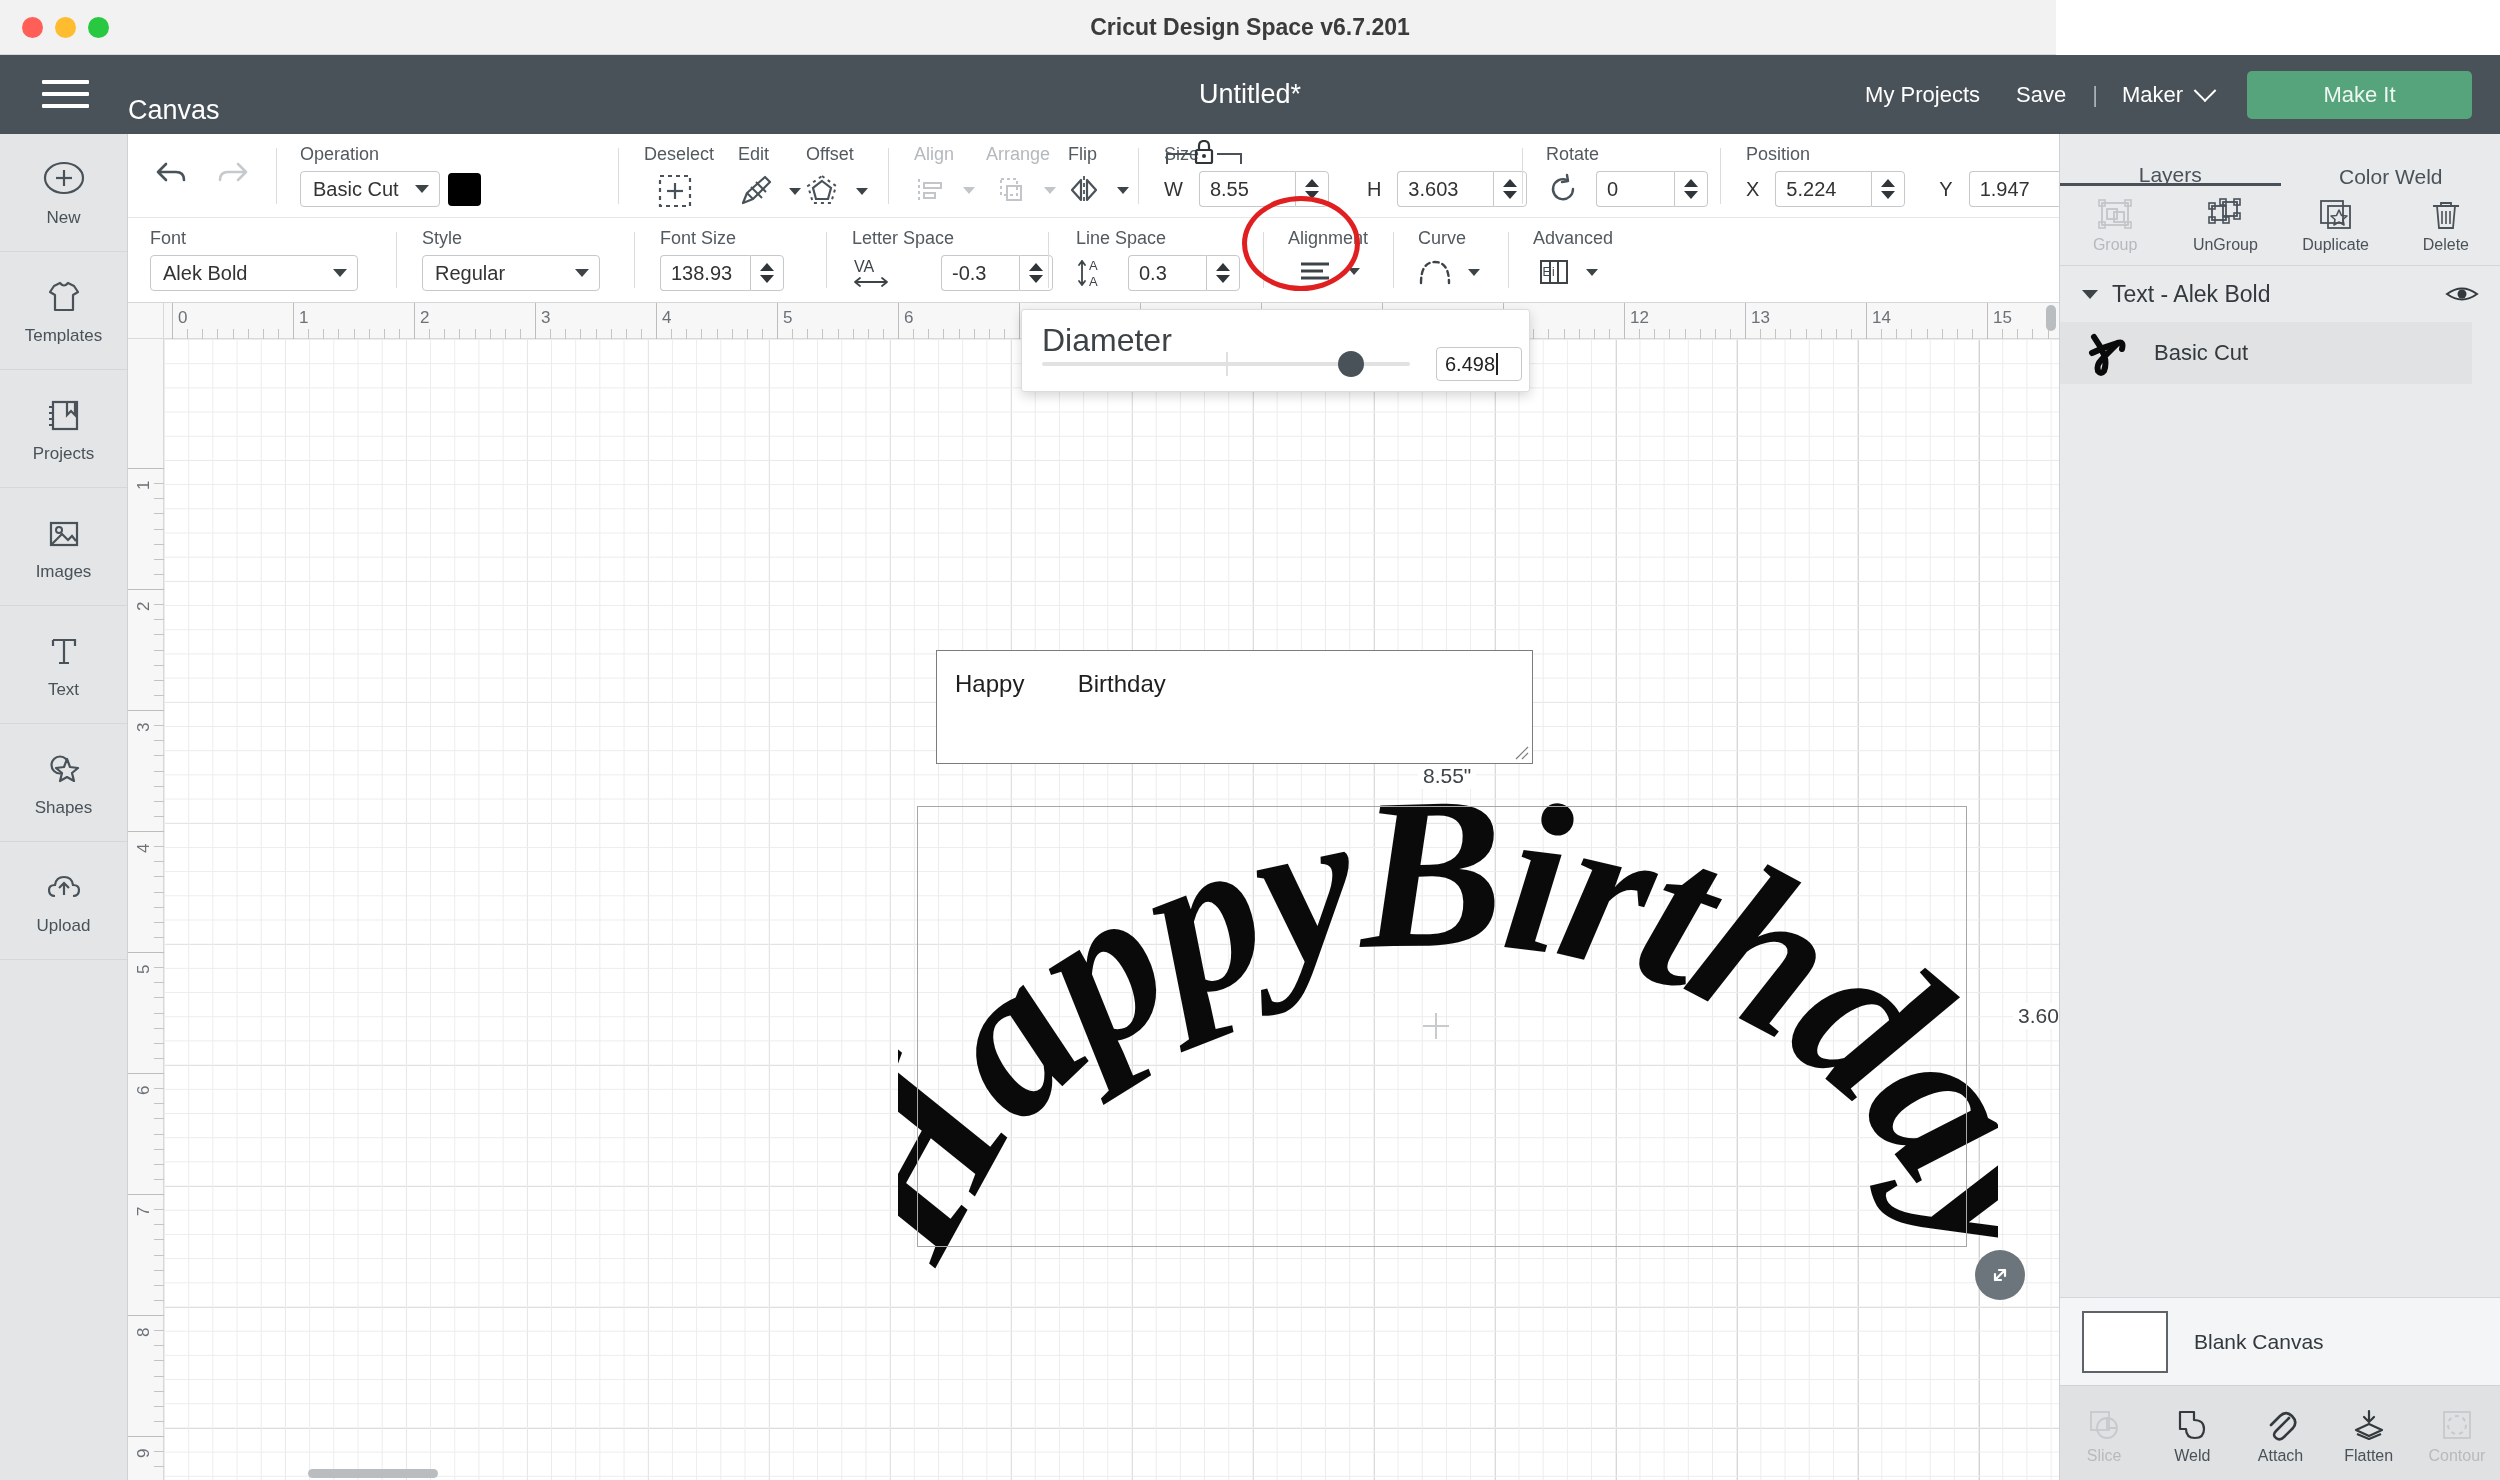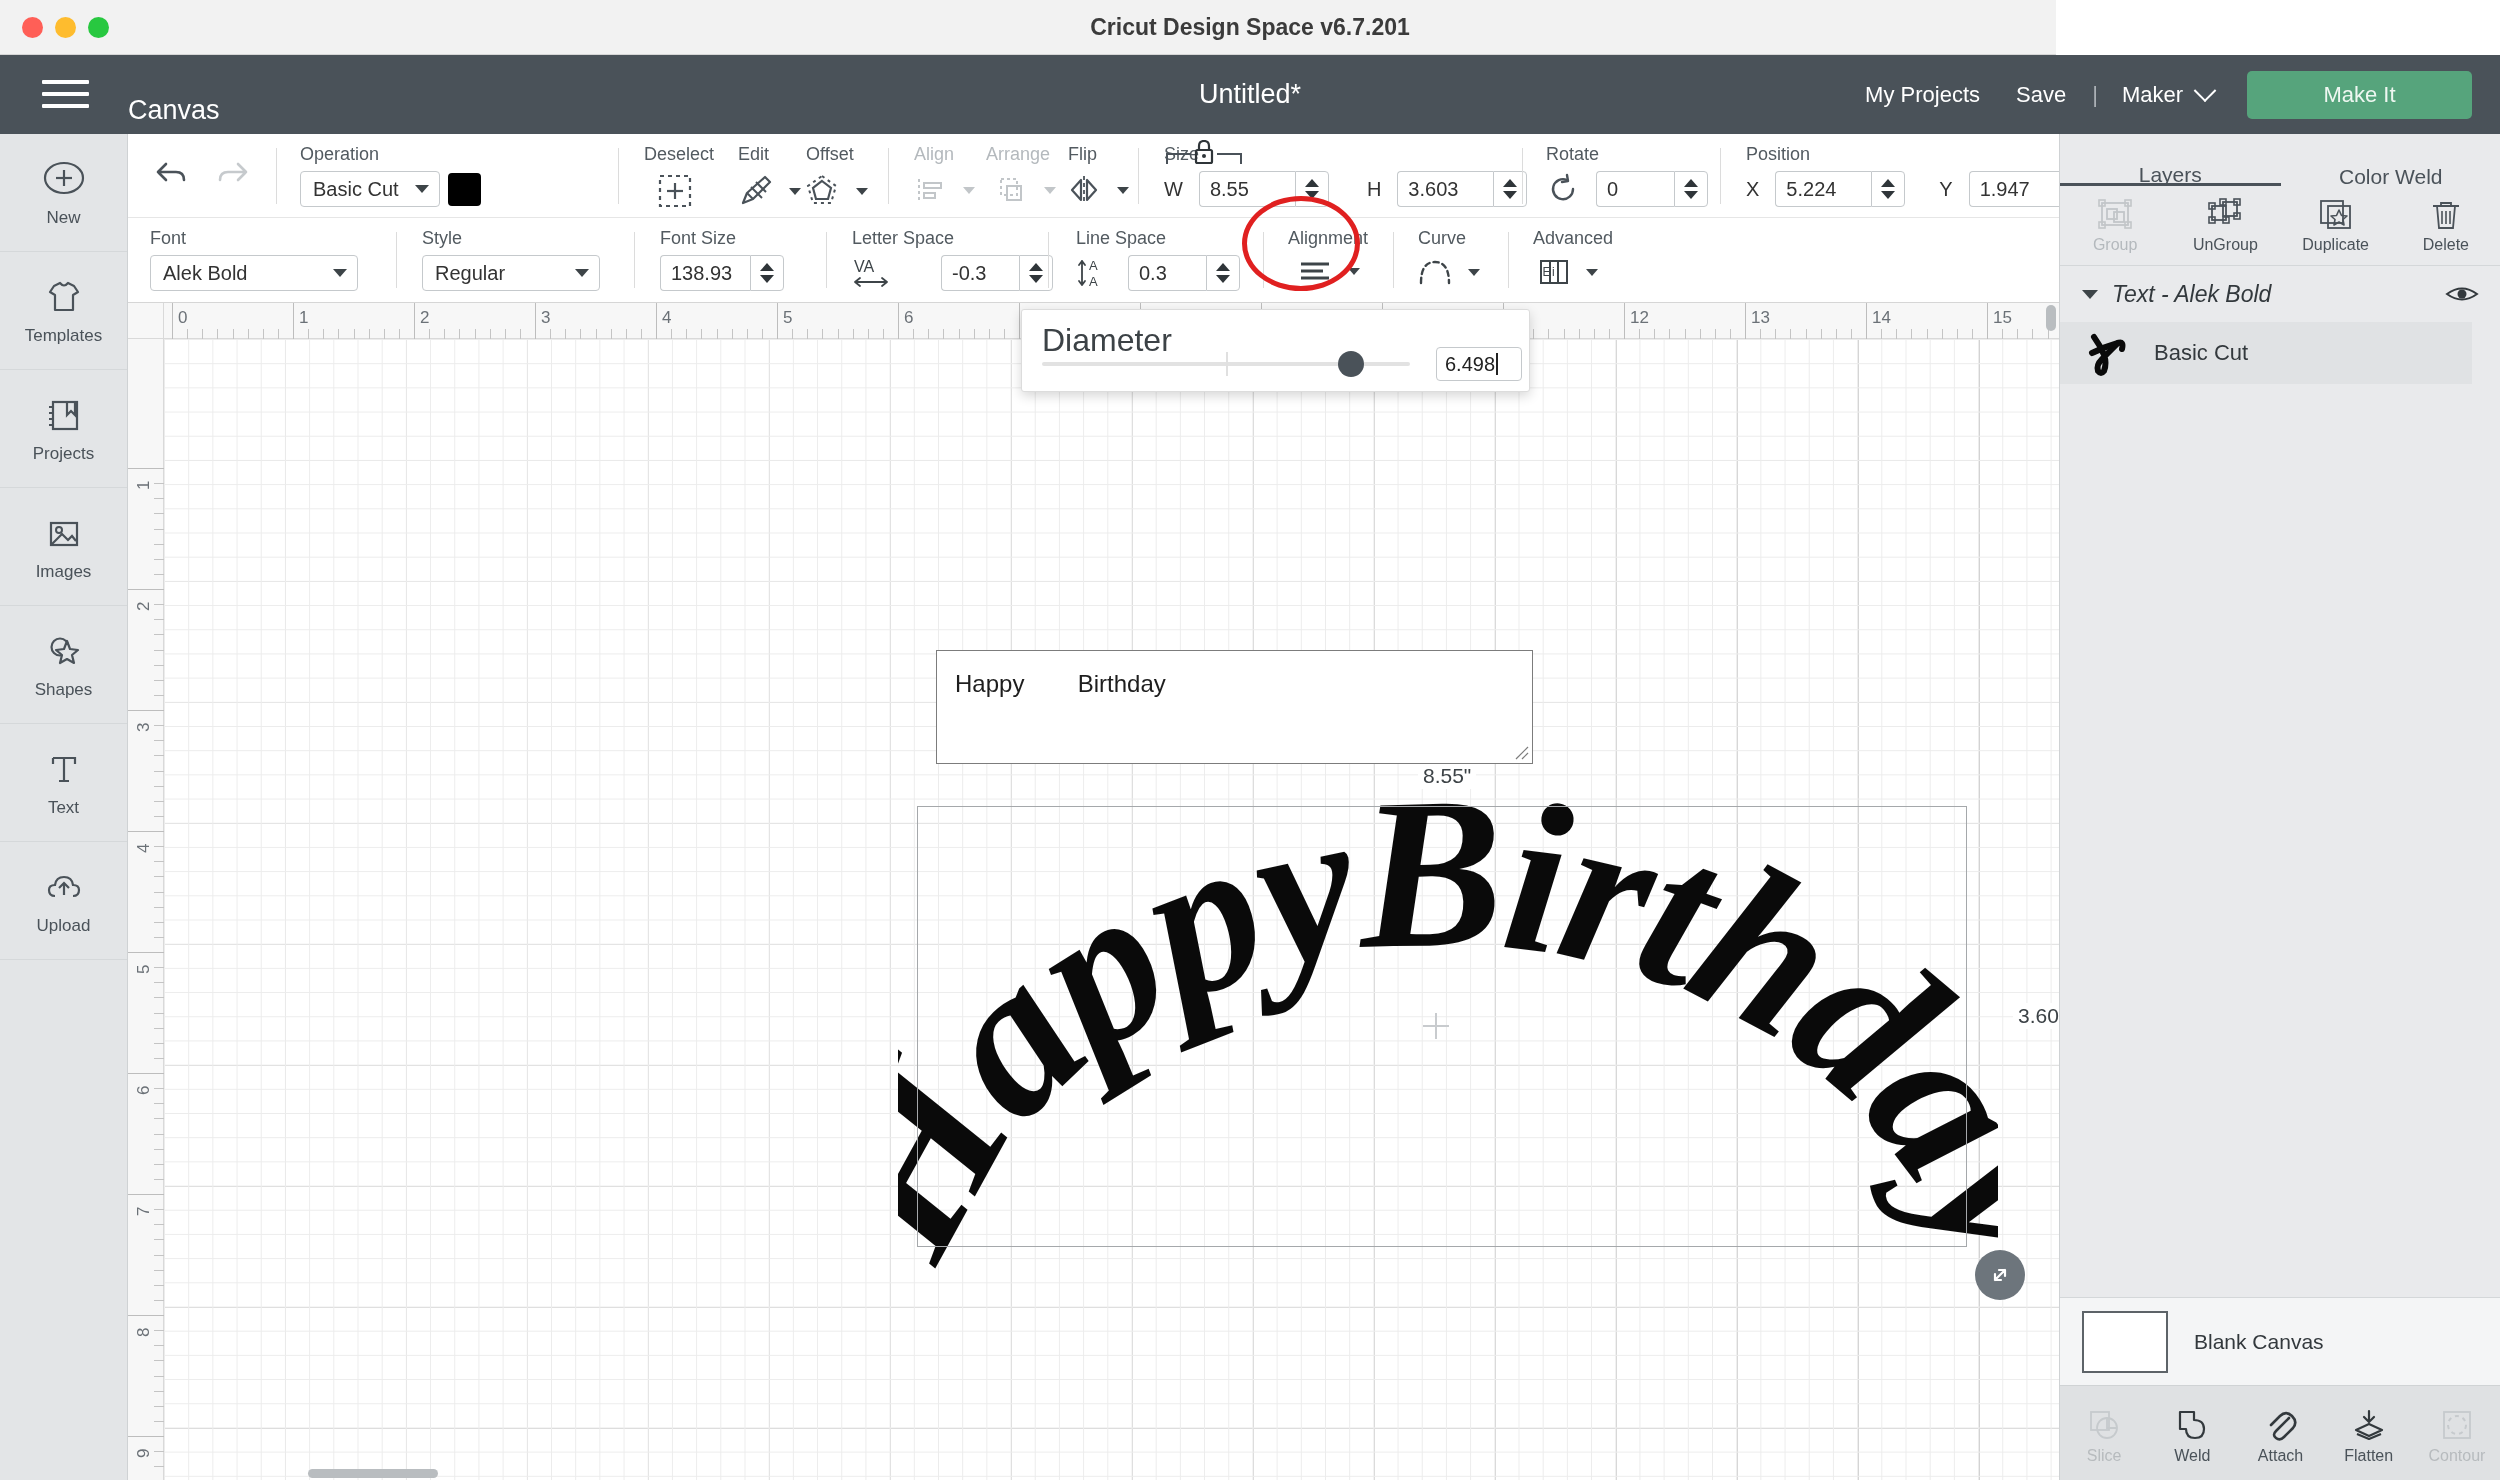--- a/index.html
+++ b/index.html
@@ -228,21 +228,21 @@
   .ract .lbl{ font-size:16px; color:#4a5259; }
   .ract.dim .lbl{ color:#b4b9bd; }
   .ract.dim svg *{ stroke:#c2c6c9 !important; fill:none !important; }
 
   #layerhead{
     position:absolute; left:0; top:132px; width:441px; height:56px;
     display:flex; align-items:center; padding:0 22px; background:#e9eaec;
   }
   #layerhead .tri{ width:0;height:0;border-left:8px solid transparent;
         border-right:8px solid transparent;border-top:9px solid #3d4448; margin-right:14px; cursor:pointer;}
-  #layerhead .name{ font-size:23px; color:#33393d;font-style:italic; }
+  #layerhead .name{ font-size:23px; color:#33393d; }
   #eye{ margin-left:auto; cursor:pointer; }
   #layerrow{
     position:absolute; left:0; top:188px; width:412px; height:62px;
     display:flex; align-items:center; padding:0 22px; background:#e0e2e4; cursor:pointer;
   }
   #layerrow .thumb{ width:56px; height:48px; display:flex; align-items:center; justify-content:center; }
   #layerrow .nm{ font-size:22px; color:#33393d; margin-left:16px; }
 
   #canvasrow{
     position:absolute; left:0; bottom:95px; width:441px; height:88px;
@@ -328,31 +328,31 @@
     <svg class="rail-ico" viewBox="0 0 48 44">
       <rect x="11" y="11" width="26" height="22" fill="none" stroke="#4a5259" stroke-width="2.2"></rect>
       <circle cx="19" cy="18" r="3" fill="none" stroke="#4a5259" stroke-width="2"></circle>
       <path d="M12 32 L22 22 L28 28 L32 24 L36 29" fill="none" stroke="#4a5259" stroke-width="2.2"></path>
     </svg>
     <span class="lbl">Images</span>
   </div>
 
   <div class="rail-item">
     <svg class="rail-ico" viewBox="0 0 48 44">
+      <path d="M13 10 L35 10 L35 16 M13 10 L13 16 M24 10 L24 33 M19 33 L29 33" fill="none" stroke="#4a5259" stroke-width="2.2"></path>
+    </svg>
+    <span class="lbl">Text</span>
+  </div>
+
+  <div class="rail-item">
+    <svg class="rail-ico" viewBox="0 0 48 44">
       <circle cx="20" cy="17" r="8.5" fill="none" stroke="#4a5259" stroke-width="2.2"></circle>
       <path d="M27 11 L30 19 L38 20 L32 25 L34 33 L27 29 L20 33 L22 25 L16 20 L24 19 Z" fill="#e3e5e7" stroke="#4a5259" stroke-width="2.2" stroke-linejoin="round"></path>
     </svg>
     <span class="lbl">Shapes</span>
-  </div>
-
-  <div class="rail-item">
-    <svg class="rail-ico" viewBox="0 0 48 44">
-      <path d="M13 10 L35 10 L35 16 M13 10 L13 16 M24 10 L24 33 M19 33 L29 33" fill="none" stroke="#4a5259" stroke-width="2.2"></path>
-    </svg>
-    <span class="lbl">Text</span>
   </div>
 
   <div class="rail-item">
     <svg class="rail-ico" viewBox="0 0 48 44">
       <path d="M15 30 Q9 30 9 24 Q9 19 15 19 Q16 11 24 11 Q32 11 33 19 Q39 19 39 24 Q39 30 33 30" fill="none" stroke="#4a5259" stroke-width="2.2"></path>
       <path d="M24 29 L24 17 M19 22 L24 17 L29 22" fill="none" stroke="#4a5259" stroke-width="2.2"></path>
     </svg>
     <span class="lbl">Upload</span>
   </div>
 </div>

